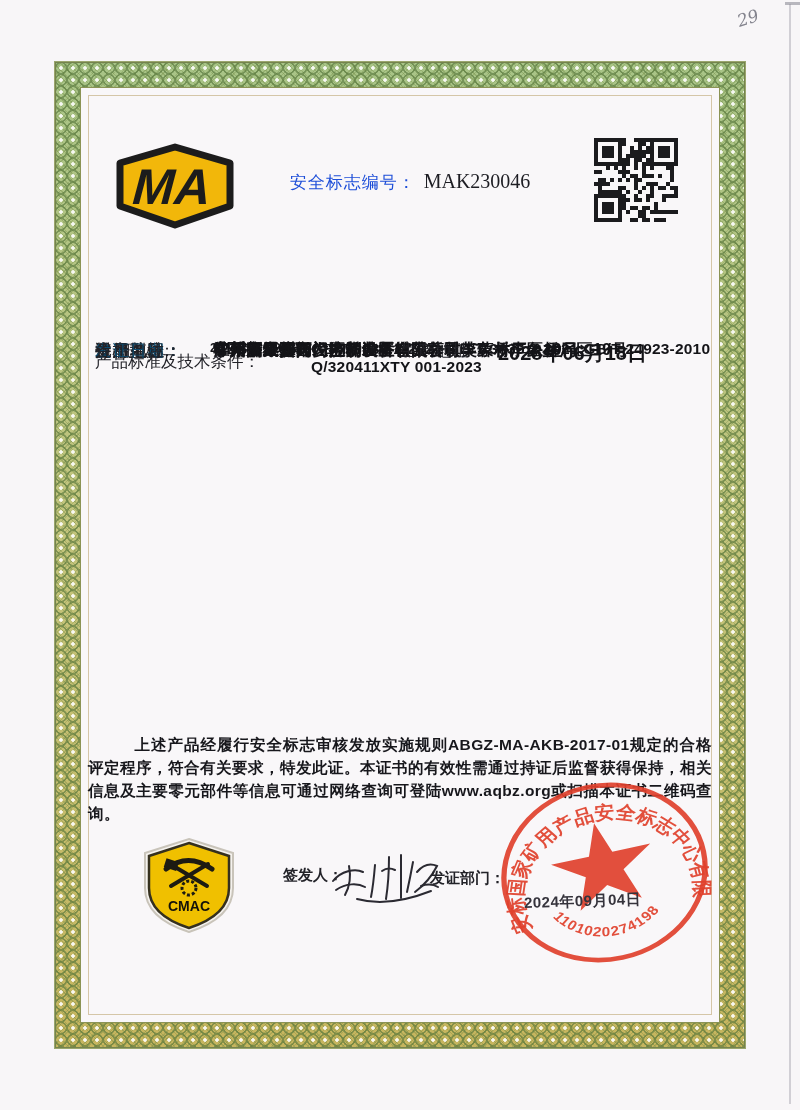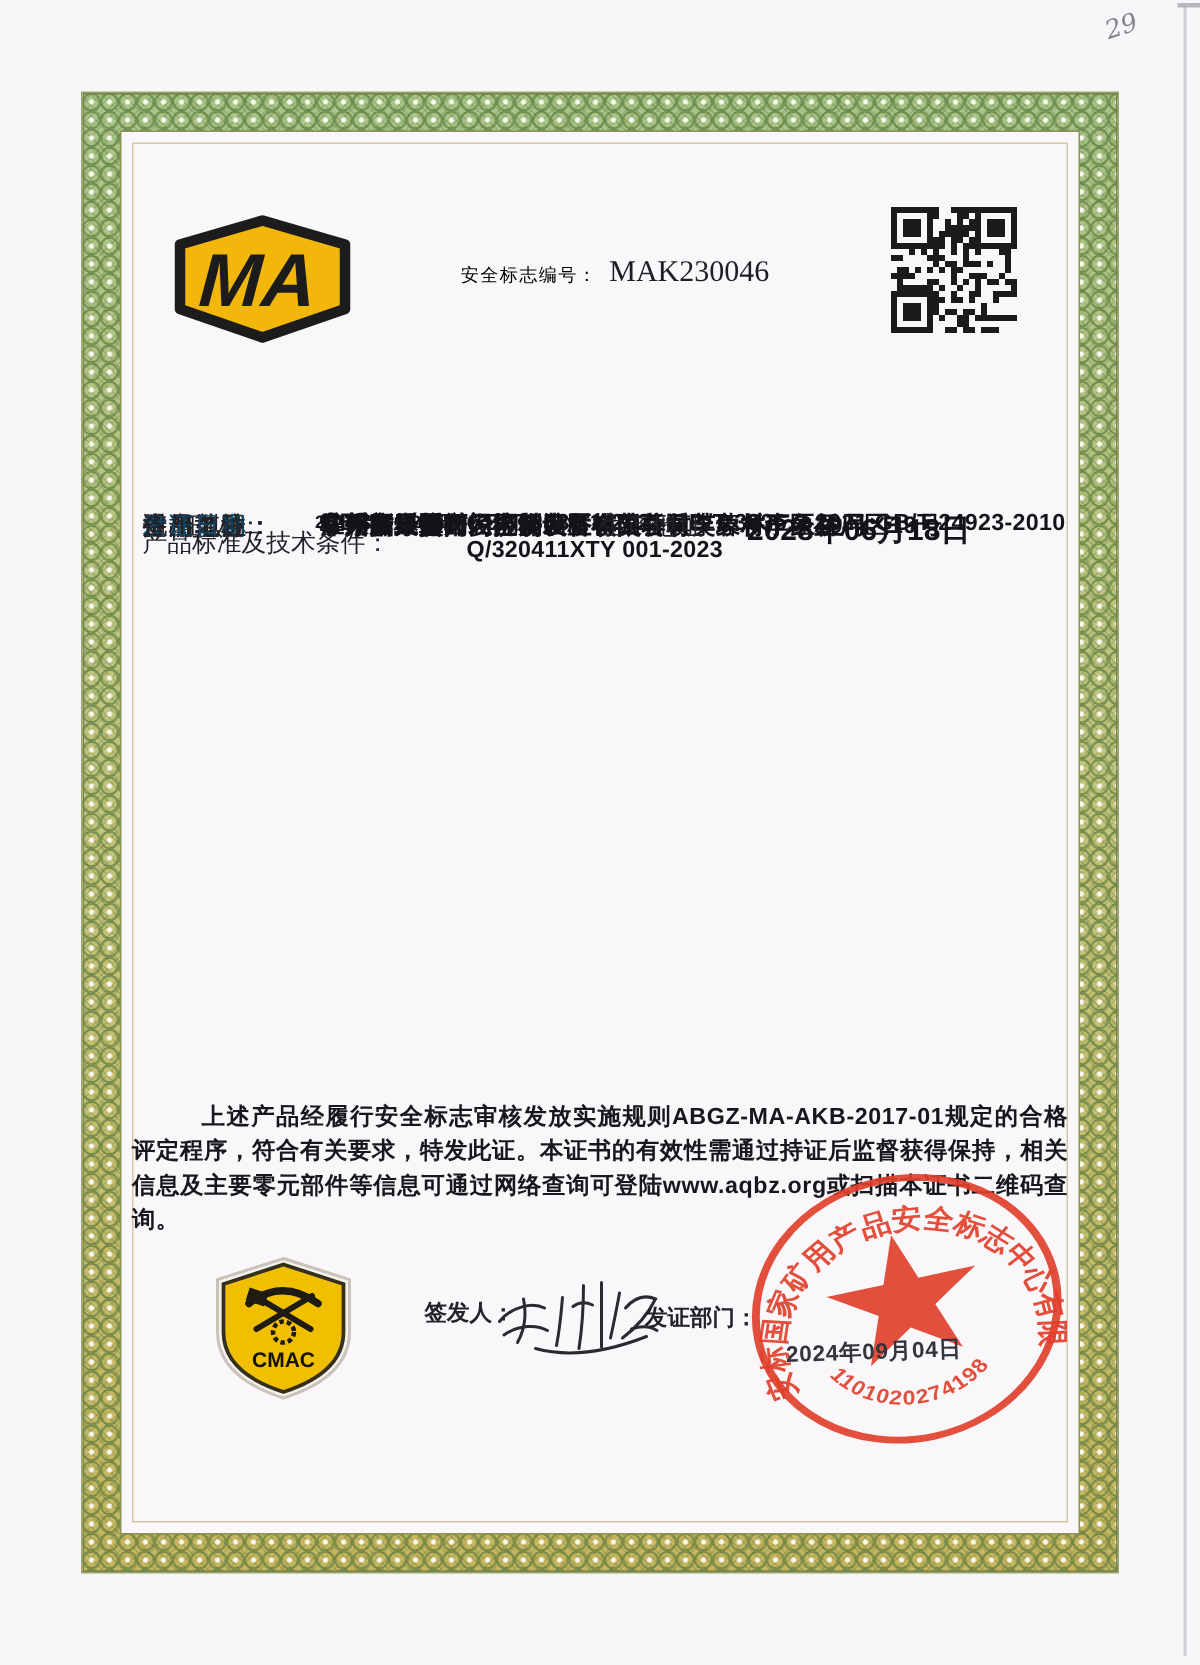--- a/index.html
+++ b/index.html
@@ -24,21 +24,21 @@
     background-size:12px 12px,auto,auto,auto;
     box-shadow: inset 0 0 0 1px #75834d, 0 0 0 1px #9aa66d; }
   .frame-hole { position:absolute; left:81px; top:88px; width:638px; height:934px;
     background:#f9f7f9; box-shadow:0 0 0 1px #8b9355; }
   .content-rule { position:absolute; left:88px; top:95px; width:624px; height:920px;
     border:1px solid #d5c6a8; }
 
   
   .ma-logo { position:absolute; left:115px; top:142px; width:120px; height:88px; }
   .cert-line { position:absolute; left:240px; top:170px; width:340px; text-align:center; white-space:nowrap; }
-  .cert-line .lbl { font-size:12px; color:#000000; letter-spacing:1px; }
+  .cert-line .lbl { font-size:17px; color:#1d4ed8; letter-spacing:1px; }
   .cert-line .val { font-family:"Liberation Serif","DejaVu Serif",serif; font-size:20px; color:#1d1d23; margin-left:8px; }
   .qr { position:absolute; left:594px; top:138px; width:84px; height:84px; }
   .doc-title { position:absolute; left:0; top:246px; width:800px; text-align:center;
     font-size:36px; font-weight:800; color:#141418; letter-spacing:3px; }
 
   
   .fields { position:absolute; left:95px; top:340px; width:620px; height:330px; }
   .row { position:absolute; left:0; white-space:nowrap; }
   .row .label { display:inline-block; width:114px; font-size:16.5px; color:#222228; letter-spacing:1px; vertical-align:top; }
   .row .value { display:inline-block; font-size:16px; font-weight:700; color:#141418; letter-spacing:.5px; }

